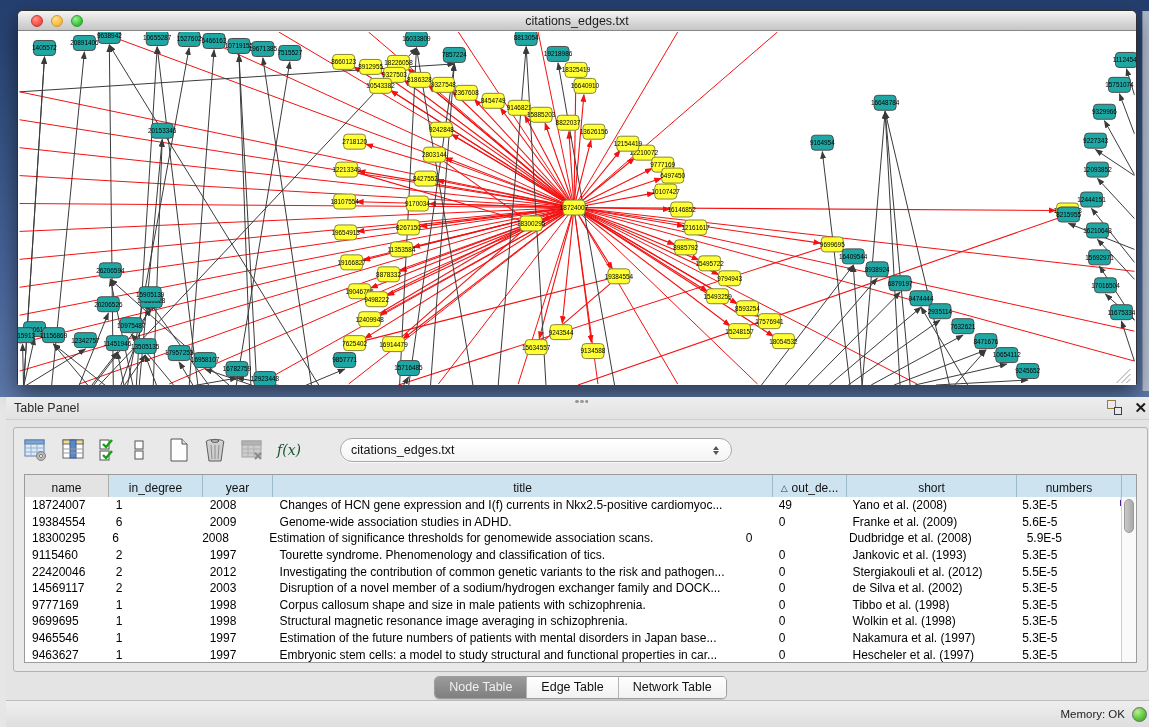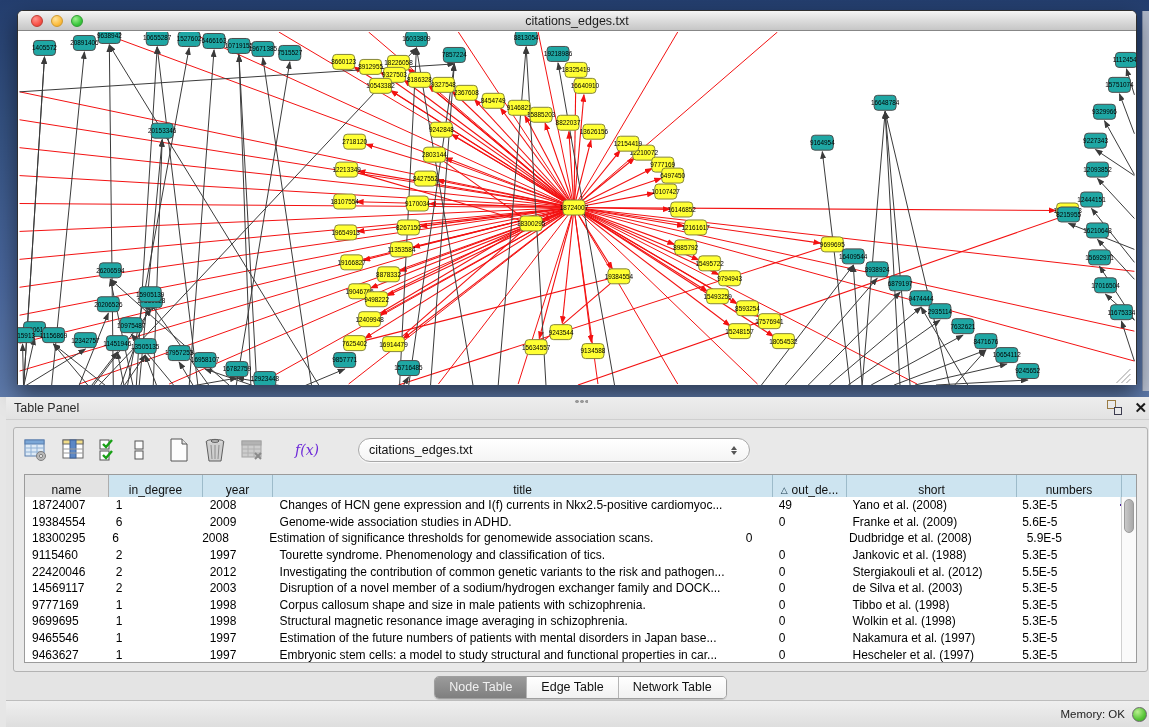--- a/index.html
+++ b/index.html
@@ -39,33 +39,33 @@
   .panel-header-actions { position:absolute; right:8px; top:3px; display:flex; gap:12px; align-items:center; }
   .float-icon { position:relative; width:15px; height:15px; }
   .float-icon .sq-back { position:absolute; left:0; top:0; width:9px; height:9px; border:1.5px solid #9a7b43; }
   .float-icon .sq-front{ position:absolute; right:0; bottom:0; width:8px; height:8px; border:1.5px solid #3c3c50; background:#e9e9e9; }
   .close-icon { font-size:15px; font-weight:bold; color:#1a1a1a; line-height:15px; cursor:default; }
 
   .panel-body { position:absolute; left:7px; right:7px; top:30px; height:245px;
     background:#e9e9e9; border:1px solid #b3b3b3; border-radius:3px; }
   .toolbar { display:flex; align-items:center; height:44px; padding-left:10px; }
   .tb-icon { margin-right:13px; display:flex; align-items:center; justify-content:center; height:26px; }
-  .fx-text { font-family:"DejaVu Serif", serif; font-style:italic; font-size:14px; color:#6d28d9;margin-left:18px; }
+  .fx-text { font-family:"DejaVu Serif", serif; font-style:italic; font-size:14px; color:#14532d; }
   .combo { margin-left:26px; width:392px; height:24px; border:1px solid #a9a9a9; border-radius:12px;
     background:linear-gradient(#ffffff,#f4f4f4); display:flex; align-items:center; padding:0 10px;
     font-size:12.5px; color:#111; box-shadow:0 1px 1px rgba(255,255,255,.8); }
   .combo .combo-text { flex:1; }
   .combo .stepper { display:flex; flex-direction:column; align-items:center; gap:1px; padding-right:2px; }
   .combo .stepper i { display:block; width:0; height:0; border-left:3.5px solid transparent; border-right:3.5px solid transparent; }
   .combo .up   { border-bottom:4.5px solid #555; }
   .combo .down { border-top:4.5px solid #555; }
 
   .table-wrap { position:absolute; left:10px; right:10px; top:46px; bottom:8px;
     background:#fff; border:1px solid #9b9b9b; overflow:hidden; }
-  .thead { display:flex; height:31px; background:#cde4f0; border-bottom:2px solid #4c1d95; }
+  .thead { display:flex; height:31px; background:#cde4f0; border-bottom:6px solid #4c1d95; }
   .th { display:flex; align-items:center; justify-content:center; font-size:12px; color:#111;
     border-right:1px solid #9dbbca; overflow:hidden; white-space:nowrap; }
   .th.gray { background:#e3e3e3; border-right:1px solid #adadad; }
   .sort-tri { font-size:9px; margin-right:4px; color:#16364a; }
   .tbody { position:absolute; top:22px; left:0; right:16px; bottom:0; overflow:hidden; }
   .trow { display:flex; height:16.6px; align-items:center; font-size:12px; color:#000; background:#fff; }
   .td { padding-left:7px; white-space:nowrap; overflow:hidden; }
   .vscroll { position:absolute; top:22px; right:0; width:15px; bottom:0; background:#fafafa; border-left:1px solid #d0d0d0; }
   .vthumb { position:absolute; top:2px; left:2px; width:10px; height:34px; border-radius:5px;
     background:linear-gradient(90deg,#c9c9c9,#a8a8a8); border:1px solid #9a9a9a; }
@@ -864,39 +864,39 @@
               <div class="td" style="width: 74px;">0</div>
               <div class="td" style="width: 170px; text-align: right;">Dudbridge et al. (2008)</div>
               <div class="td" style="width: 105px; margin-left: 48px;">5.9E-5</div>
             </div>
             <div class="trow">
               <div class="td" style="width: 84px;">9115460</div>
               <div class="td" style="width: 94px;">2</div>
               <div class="td" style="width: 70px;">1997</div>
               <div class="td" style="width: 500px;">Tourette syndrome. Phenomenology and classification of tics.</div>
               <div class="td" style="width: 74px;">0</div>
-              <div class="td" style="width: 170px;">Jankovic et al. (1988)</div>
+              <div class="td" style="width: 170px;">Jankovic et al. (1993)</div>
               <div class="td" style="width: 105px;">5.3E-5</div>
             </div>
             <div class="trow">
               <div class="td" style="width: 84px;">22420046</div>
               <div class="td" style="width: 94px;">2</div>
               <div class="td" style="width: 70px;">2012</div>
               <div class="td" style="width: 500px;">Investigating the contribution of common genetic variants to the risk and pathogen...</div>
               <div class="td" style="width: 74px;">0</div>
               <div class="td" style="width: 170px;">Stergiakouli et al. (2012)</div>
               <div class="td" style="width: 105px;">5.5E-5</div>
             </div>
             <div class="trow">
               <div class="td" style="width: 84px;">14569117</div>
               <div class="td" style="width: 94px;">2</div>
               <div class="td" style="width: 70px;">2003</div>
               <div class="td" style="width: 500px;">Disruption of a novel member of a sodium/hydrogen exchanger family and DOCK...</div>
               <div class="td" style="width: 74px;">0</div>
-              <div class="td" style="width: 170px;">de Silva et al. (2003)</div>
+              <div class="td" style="width: 170px;">de Silva et al. (2002)</div>
               <div class="td" style="width: 105px;">5.3E-5</div>
             </div>
             <div class="trow">
               <div class="td" style="width: 84px;">9777169</div>
               <div class="td" style="width: 94px;">1</div>
               <div class="td" style="width: 70px;">1998</div>
               <div class="td" style="width: 500px;">Corpus callosum shape and size in male patients with schizophrenia.</div>
               <div class="td" style="width: 74px;">0</div>
               <div class="td" style="width: 170px;">Tibbo et al. (1998)</div>
               <div class="td" style="width: 105px;">5.3E-5</div>

